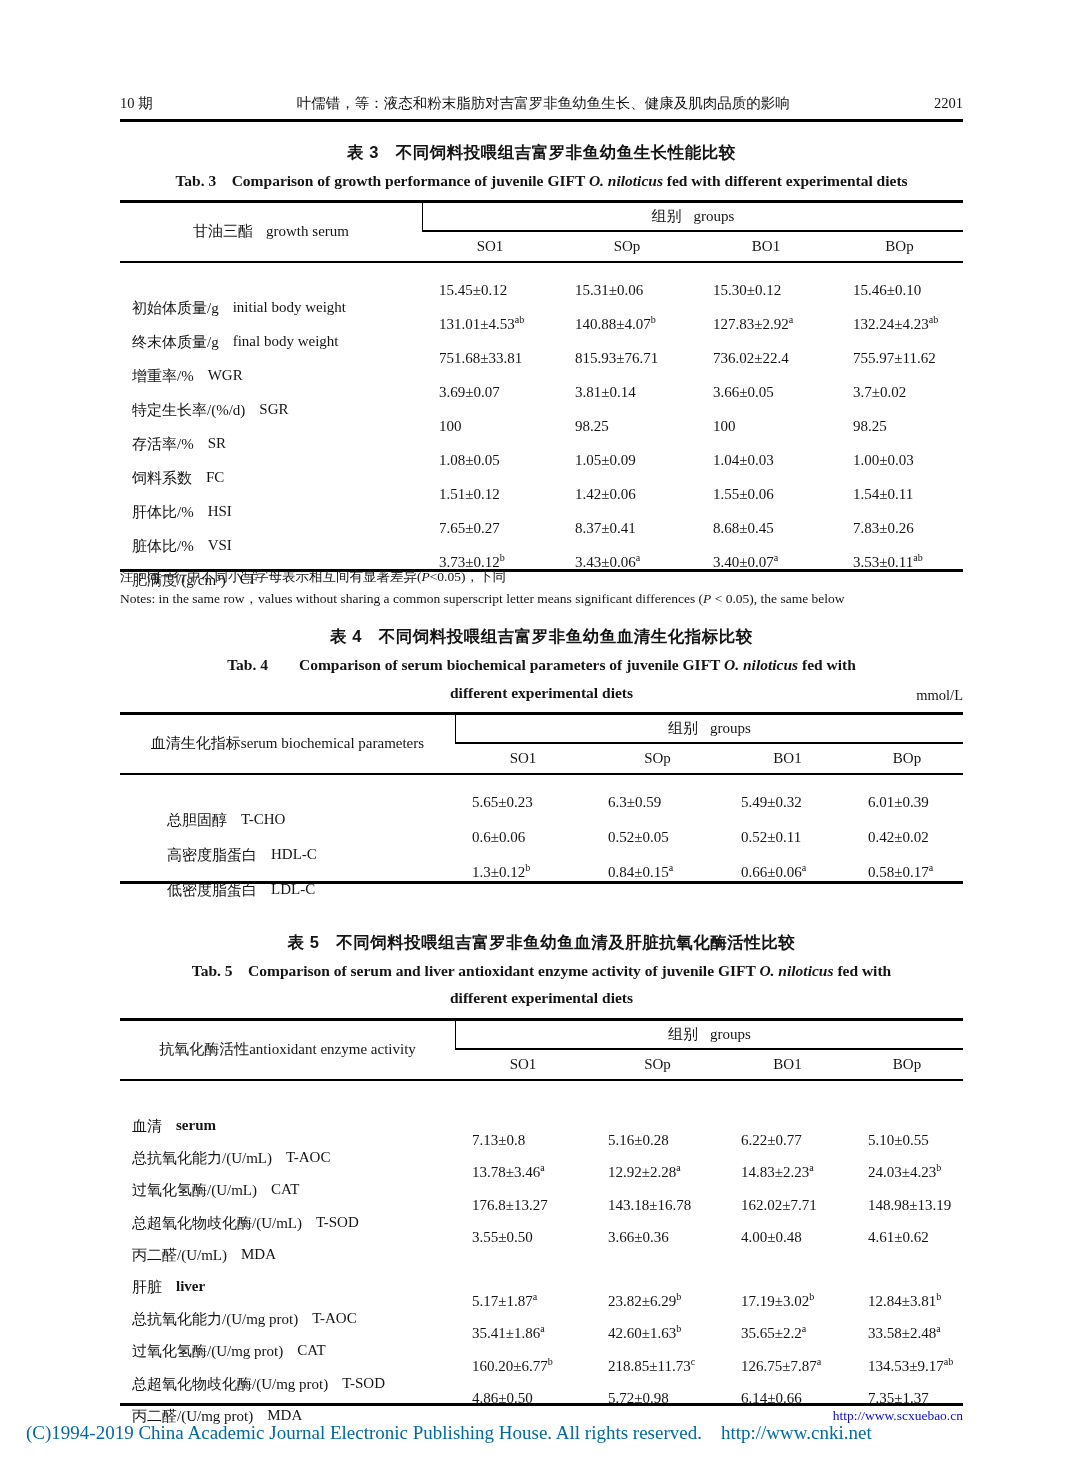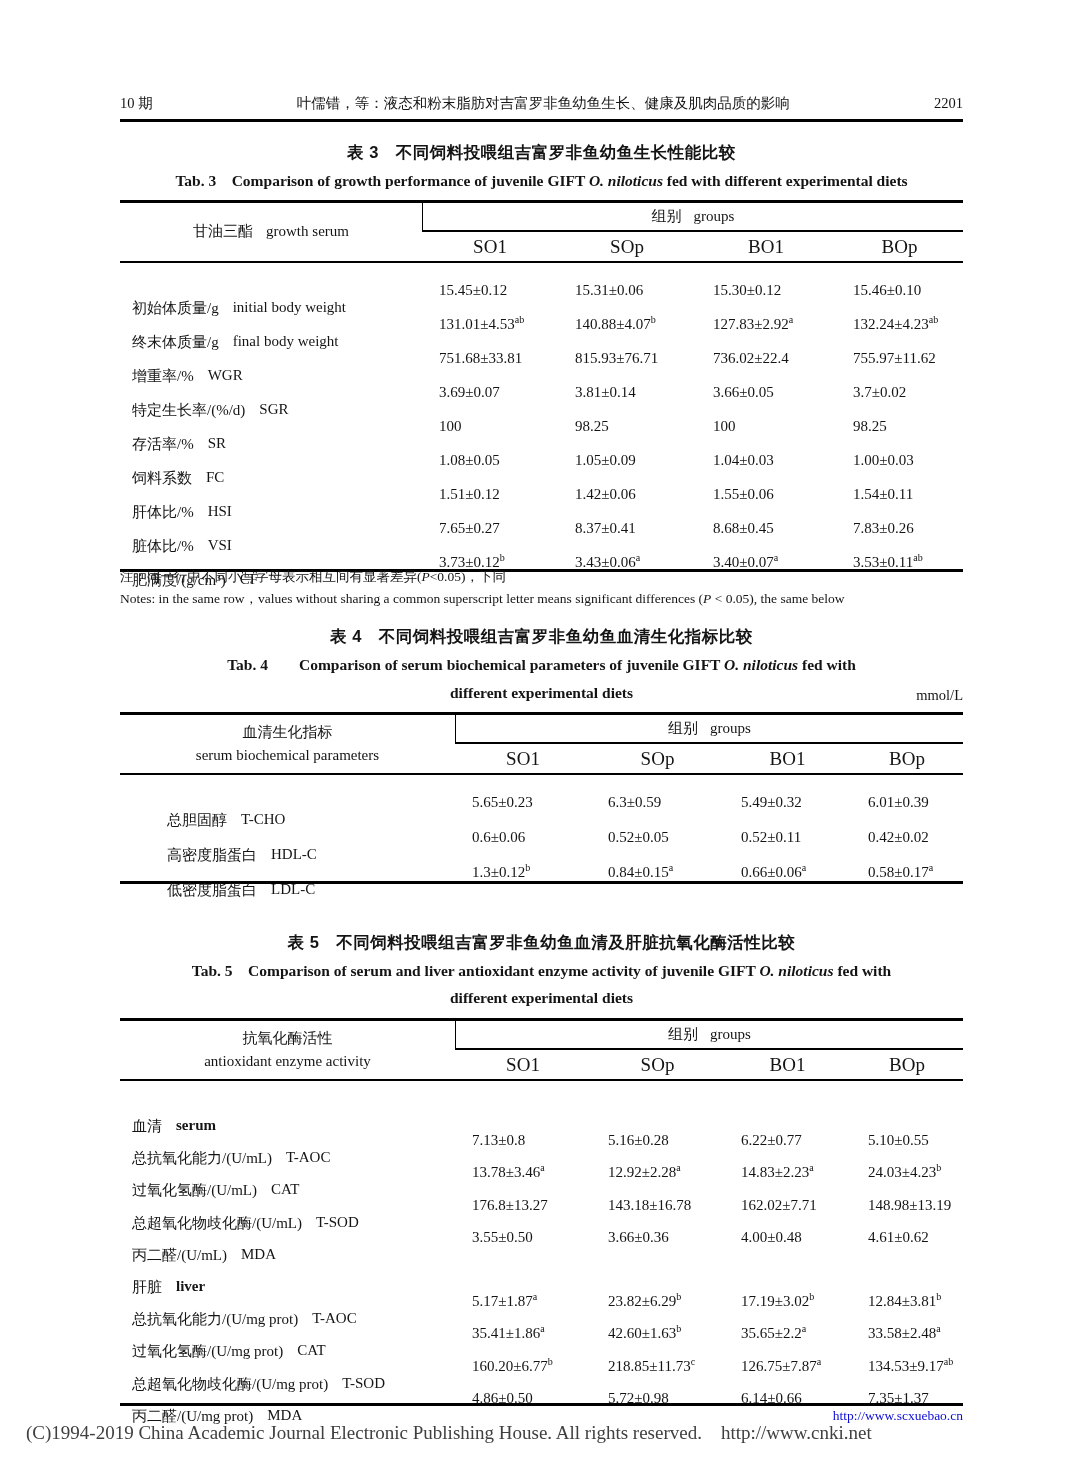--- a/index.html
+++ b/index.html
@@ -14,26 +14,26 @@
   
   .title-cn{position:absolute;left:120px;width:843px;text-align:center;
             font-family:"Liberation Sans","DejaVu Sans",sans-serif;font-weight:bold;font-size:16.5px;letter-spacing:.5px;}
   .title-en{position:absolute;left:120px;width:843px;text-align:center;
             font-weight:bold;font-size:15.5px;}
   .unit-tag{position:absolute;right:0;top:3px;font-weight:normal;font-size:14.5px;}
 
   
   .dtable{position:absolute;left:120px;width:843px;border-top:3px solid #000;border-bottom:3px solid #000;}
   .thead{position:relative;border-bottom:2.2px solid #000;}
-  .stub-head{position:absolute;left:0;top:0;bottom:0;display:flex;flex-direction:column;
+  .stub-head{position:absolute;left:0;top:0;bottom:0;display:flex;flex-direction:row;
              justify-content:center;align-items:center;font-size:15px;line-height:1.55;}
   .stub-inline{flex-direction:row;gap:13px;}
   .groups-head{display:flex;justify-content:center;align-items:center;gap:12px;height:29px;
                border-bottom:2px solid #000;border-left:1.5px solid #000;box-sizing:border-box;font-size:15px;}
-  .cols-row{display:grid;height:29px;align-items:center;font-size:19px;}
+  .cols-row{display:grid;height:29px;align-items:center;font-size:15px;}
   .cols-row .c-head{text-align:center;}
   .trow{display:grid;align-items:center;font-size:15px;}
   .c-label{display:flex;gap:14px;padding-left:12px;white-space:nowrap;margin-top:36px;}
   .c-val{padding-left:17px;white-space:nowrap;}
   sup{font-size:10px;line-height:0;}
   .t3 .c-label{padding-left:12px;}
   .t4 .c-label{padding-left:47px;}
   .t5 .c-label{padding-left:12px;}
   .t3 .stub-head{width:302px;} .t3 .groups-head{margin-left:302px;}
   .t3 .cols-row,.t3 .trow{grid-template-columns:302px 136px 138px 140px 127px;}
@@ -41,21 +41,21 @@
   .t45 .cols-row,.t45 .trow{grid-template-columns:335px 136px 133px 127px 112px;}
   .t3 .trow{height:34px;} .t4 .trow{height:35.2px;} .t5 .trow{height:32.2px;}
   .sec-en{font-weight:bold;}
 
   
   .note{position:absolute;left:120px;width:860px;font-size:13.5px;white-space:nowrap;}
 
   
   .site-link{position:absolute;top:1408px;left:120px;width:843px;text-align:right;
              color:#0d0dd6;font-size:13.5px;text-decoration:none;}
-  .copyright{position:absolute;top:1422px;left:26px;font-size:19px;color:#404040;white-space:pre;}
+  .copyright{position:absolute;top:1422px;left:26px;font-size:19px;color:#0369a1;white-space:pre;}
 </style>
 </head>
 <body>
 
 <div class="page">
 
   <div class="running-head">
     <span>10 期</span>
     <span>叶儒错，等：液态和粉末脂肪对吉富罗非鱼幼鱼生长、健康及肌肉品质的影响</span>
     <span>2201</span>

